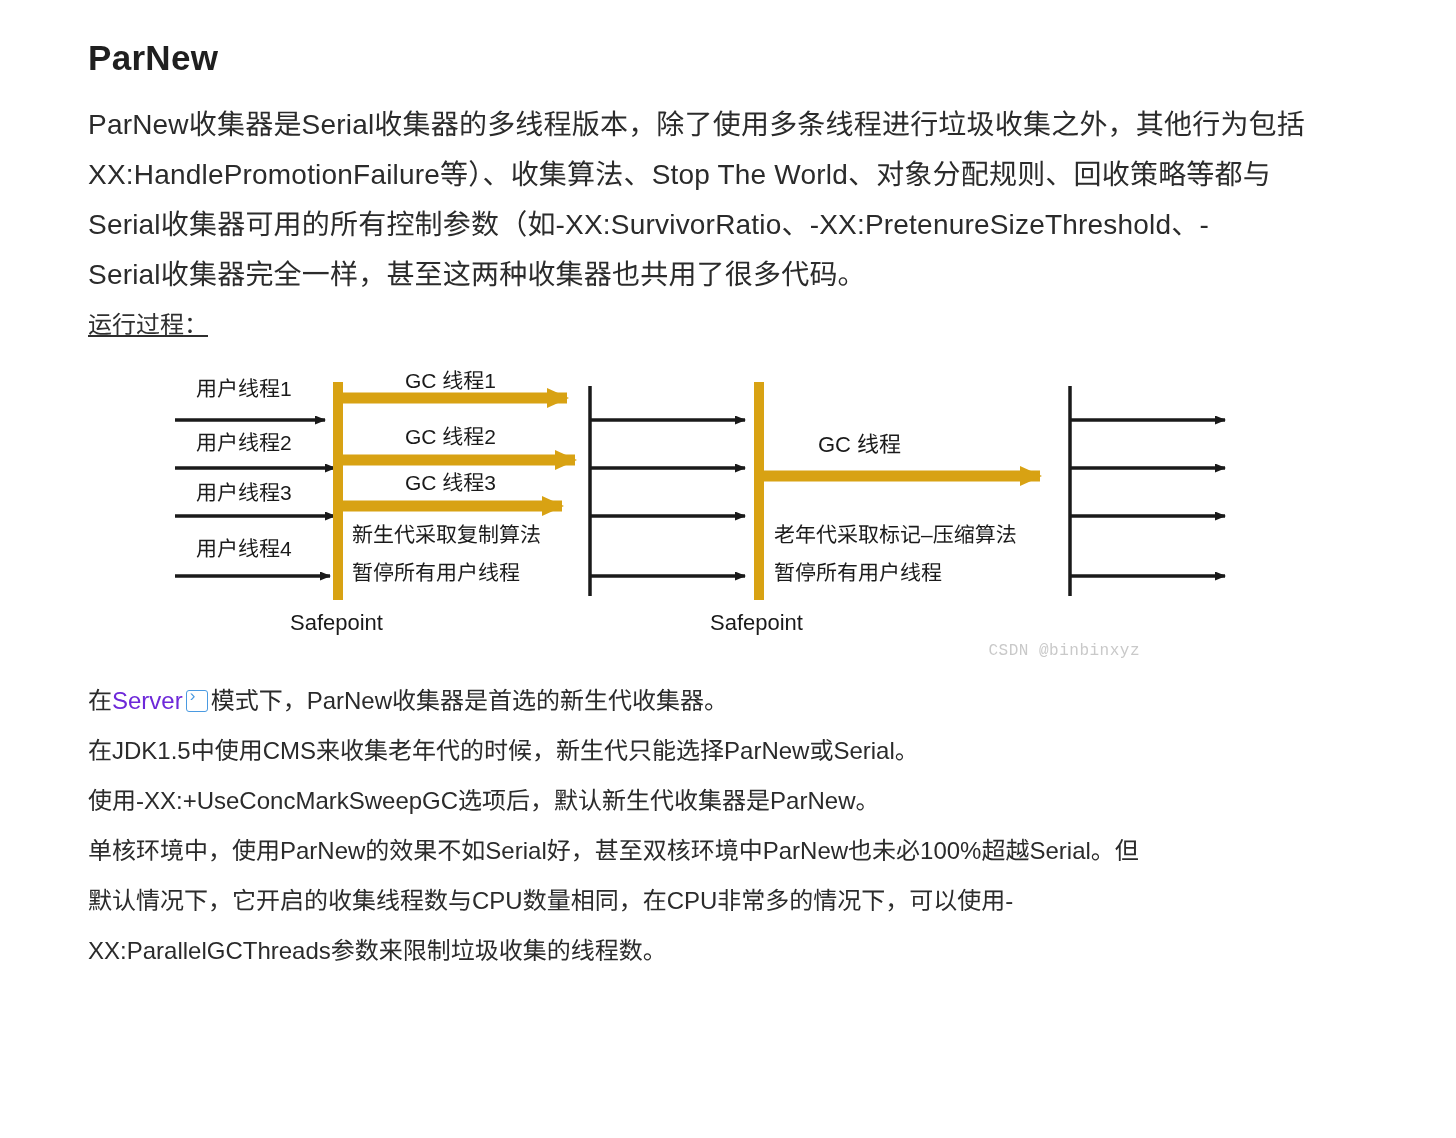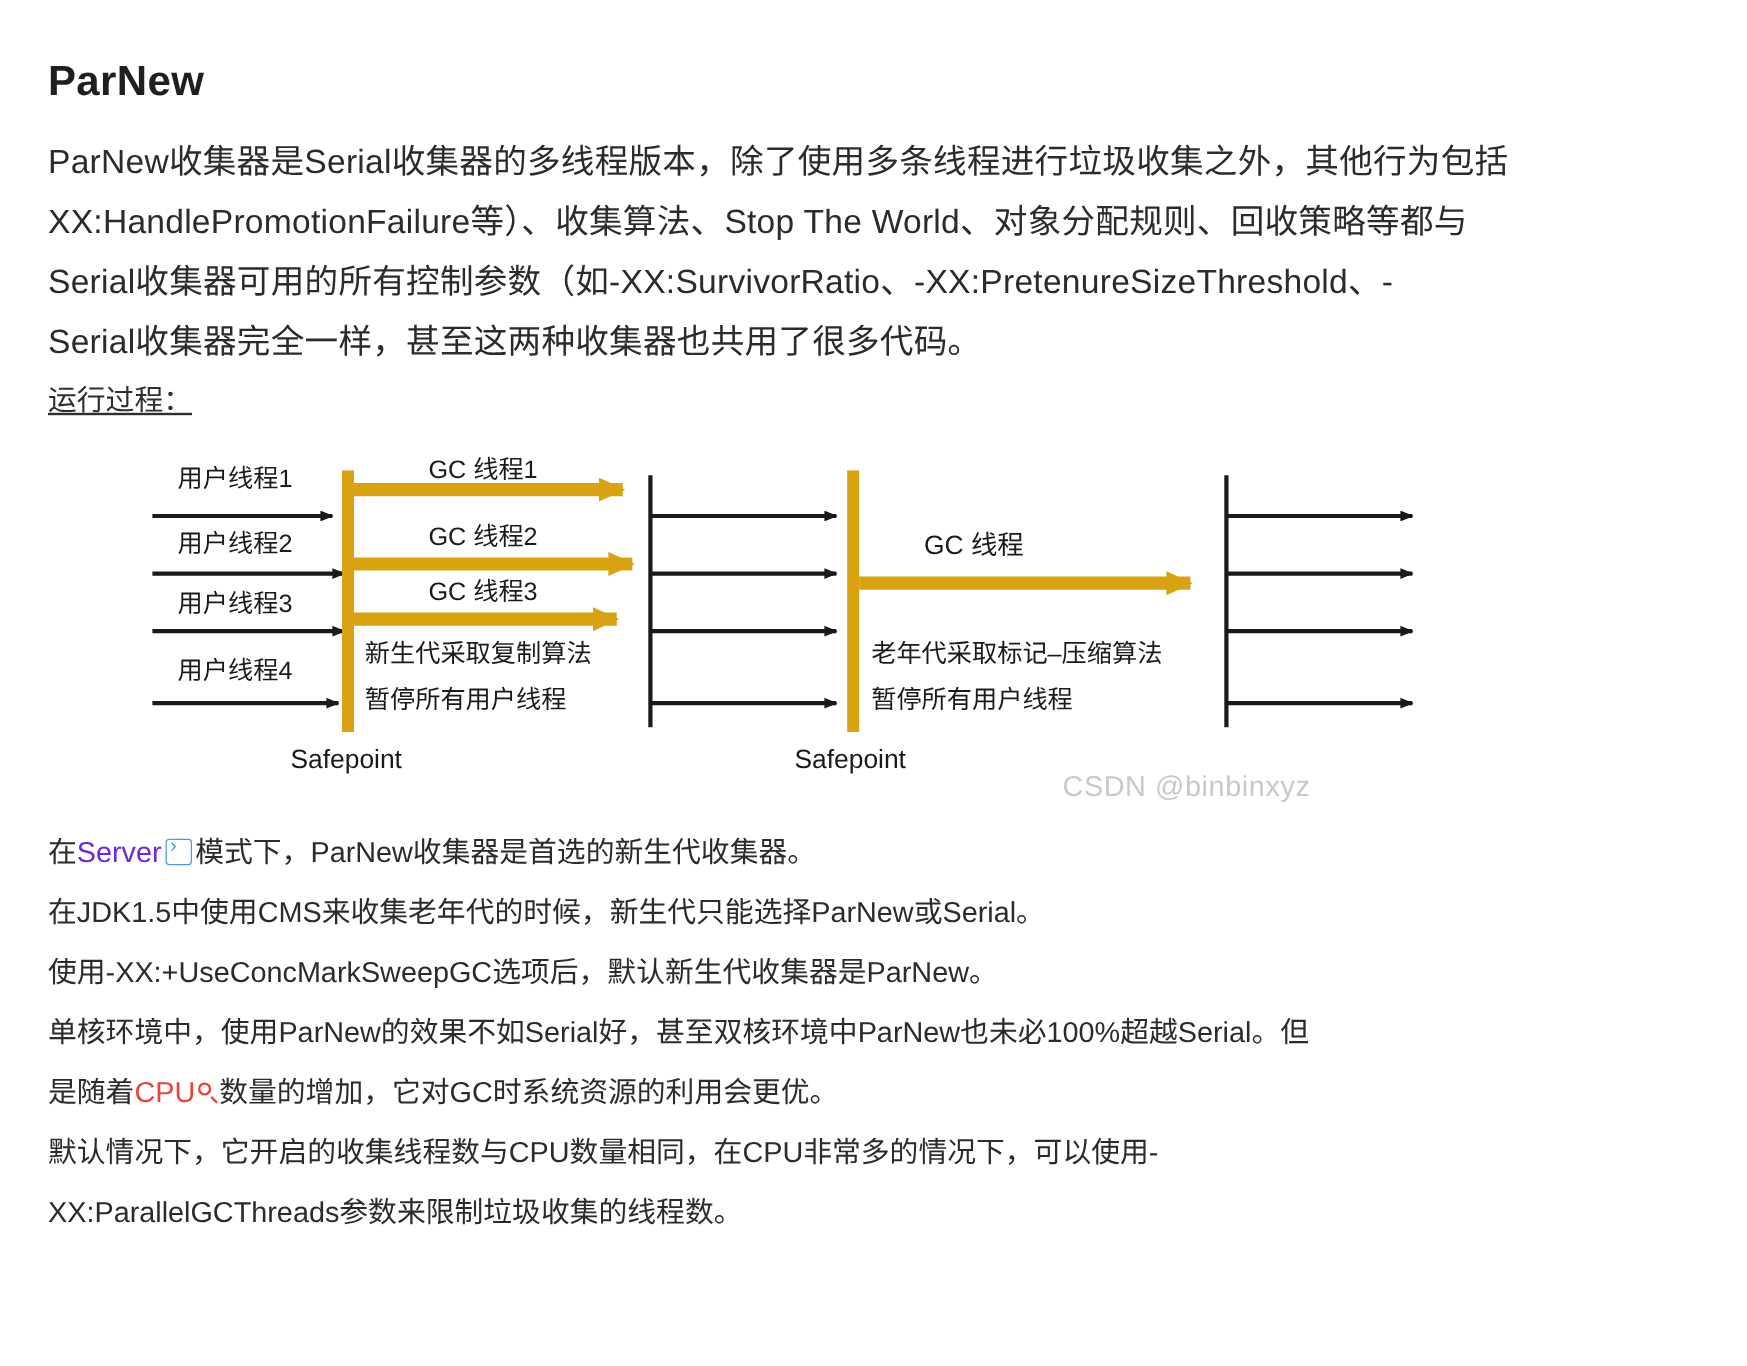--- a/index.html
+++ b/index.html
@@ -8,22 +8,23 @@
     background: #ffffff;
   }
   body {
     width: 1456px;
     height: 1138px;
     font-family: "Liberation Sans", sans-serif;
     color: #2f2f2f;
     overflow: hidden;
   }
   .page {
-    padding: 40px 40px 0 40px;
+    padding: 30px 40px 0 40px;
     box-sizing: border-box;
+    margin-left: 48px;
   }
   h1.title {
     font-size: 35px;
     font-weight: bold;
     color: #1f1f1f;
     margin: 8px 0 22px 0;
     letter-spacing: 0.3px;
   }
   p.para {
     font-size: 28px;
@@ -49,22 +50,22 @@
     height: 300px;
   }
   .diagram-wrap svg {
     display: block;
   }
   .watermark {
     position: absolute;
     right: 150px;
     bottom: 4px;
     color: #c9c9c9;
-    font-size: 24px;
-    font-family: Liberation Sans, sans-serif;
+    font-size: 16px;
+    font-family: Liberation Mono, monospace;
     letter-spacing: 0.5px;
   }
   
   .lines {
     margin-top: 12px;
   }
   .line {
     font-size: 24px;
     line-height: 50px;
     color: #2b2b2b;
@@ -219,20 +220,17 @@
     <div class="watermark">CSDN @binbinxyz</div>
   </div>
 
   <div class="lines">
     <div class="line">
       <span>在</span><span class="link">Server</span><span class="link-badge"></span><span>模式下，ParNew收集器是首选的新生代收集器。</span>
     </div>
     <div class="line">在JDK1.5中使用CMS来收集老年代的时候，新生代只能选择ParNew或Serial。</div>
     <div class="line">使用-XX:+UseConcMarkSweepGC选项后，默认新生代收集器是ParNew。</div>
     <div class="line">单核环境中，使用ParNew的效果不如Serial好，甚至双核环境中ParNew也未必100%超越Serial。但</div>
-    <div class="line">
-      <span>是随着</span><span class="kw-red">CPU</span><span class="mag"></span><span>数量的增加，它对GC时系统资源的利用会更优。</span>
-    </div>
     <div class="line">默认情况下，它开启的收集线程数与CPU数量相同，在CPU非常多的情况下，可以使用-</div>
     <div class="line">XX:ParallelGCThreads参数来限制垃圾收集的线程数。</div>
   </div>
 
 </div>
 
 </body></html>

